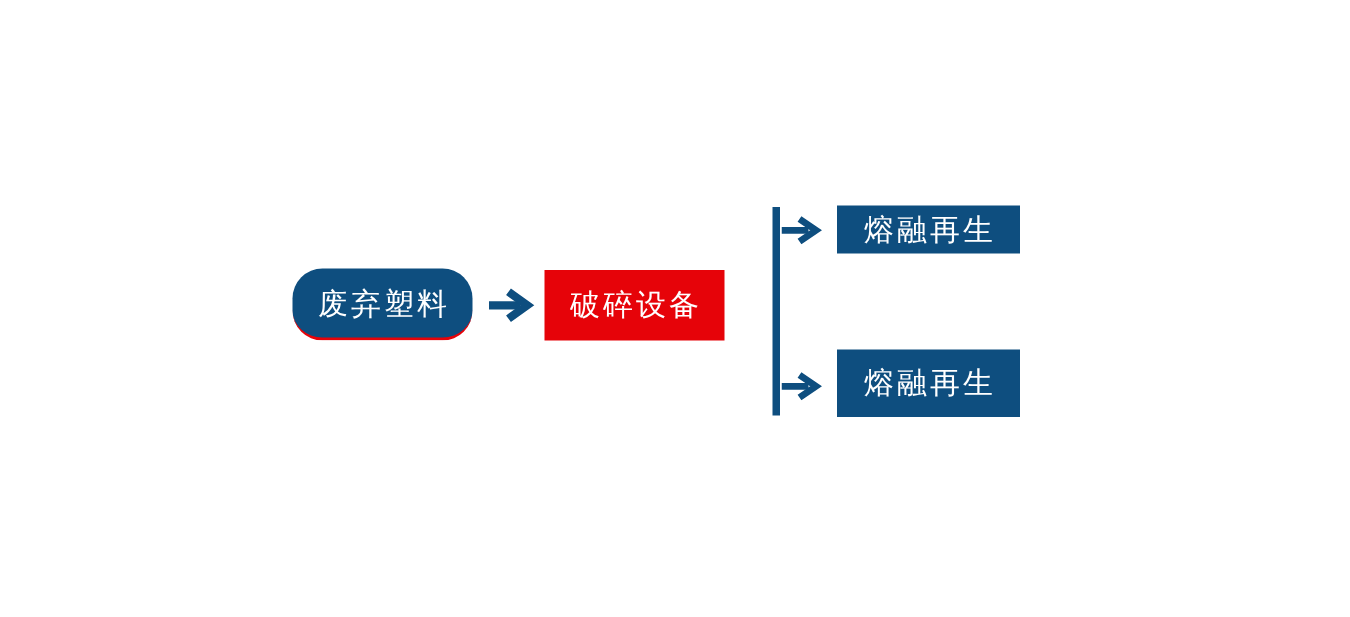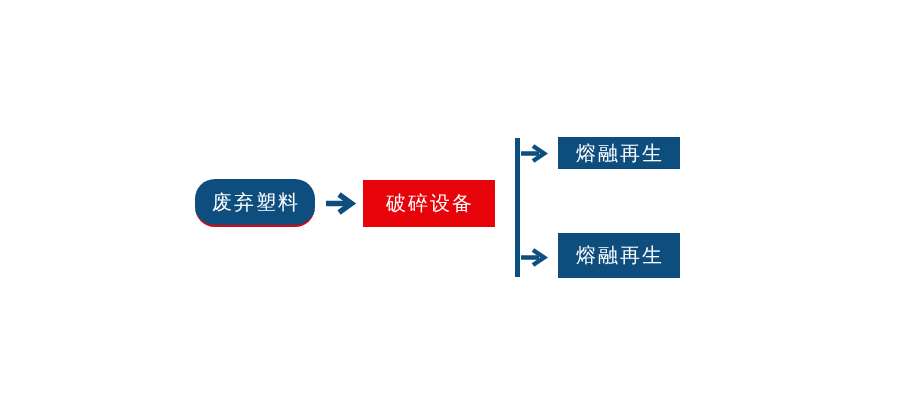--- a/index.html
+++ b/index.html
@@ -37,21 +37,21 @@
   .node-red  { background: var(--node-red); }
 
   .node-source {
     left: 195px; top: 179px;
     width: 120px; height: 48px;
     border-bottom: 2px solid var(--node-red);
     border-radius: 20px;
   }
   .node-process {
     left: 363px; top: 180px;
-    width: 132px; height: 47px;
+    width: 120px; height: 47px;
   }
   .node-branch-top {
     left: 558px; top: 137px;
     width: 122px; height: 32px;
   }
   .node-branch-bottom {
     left: 558px; top: 233px;
     width: 122px; height: 45px;
   }
 

